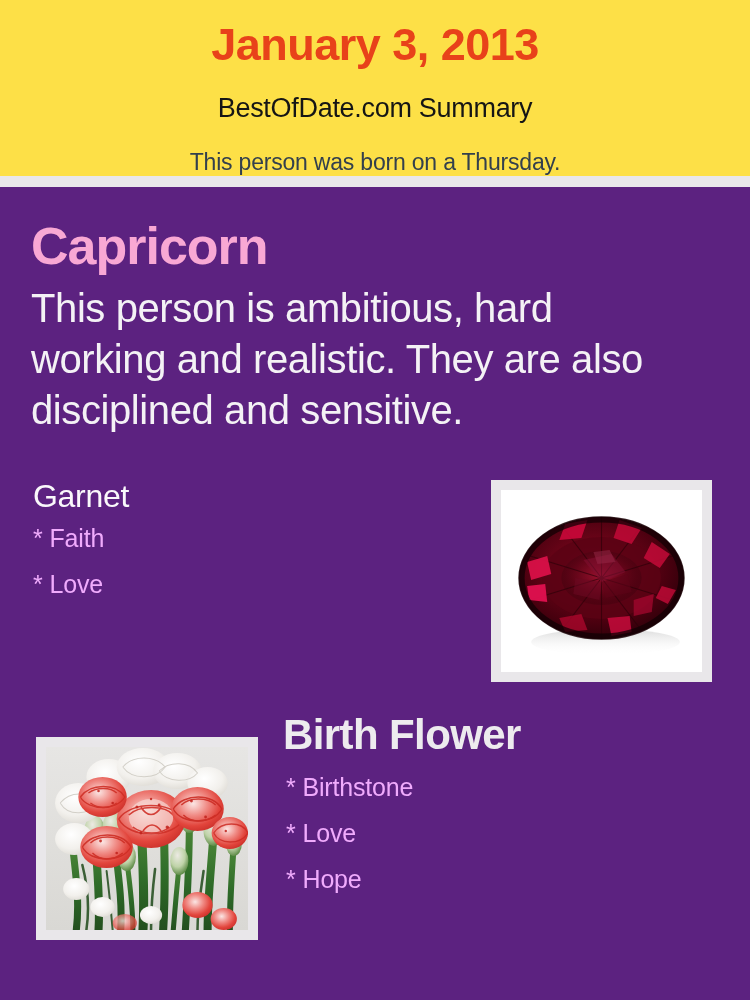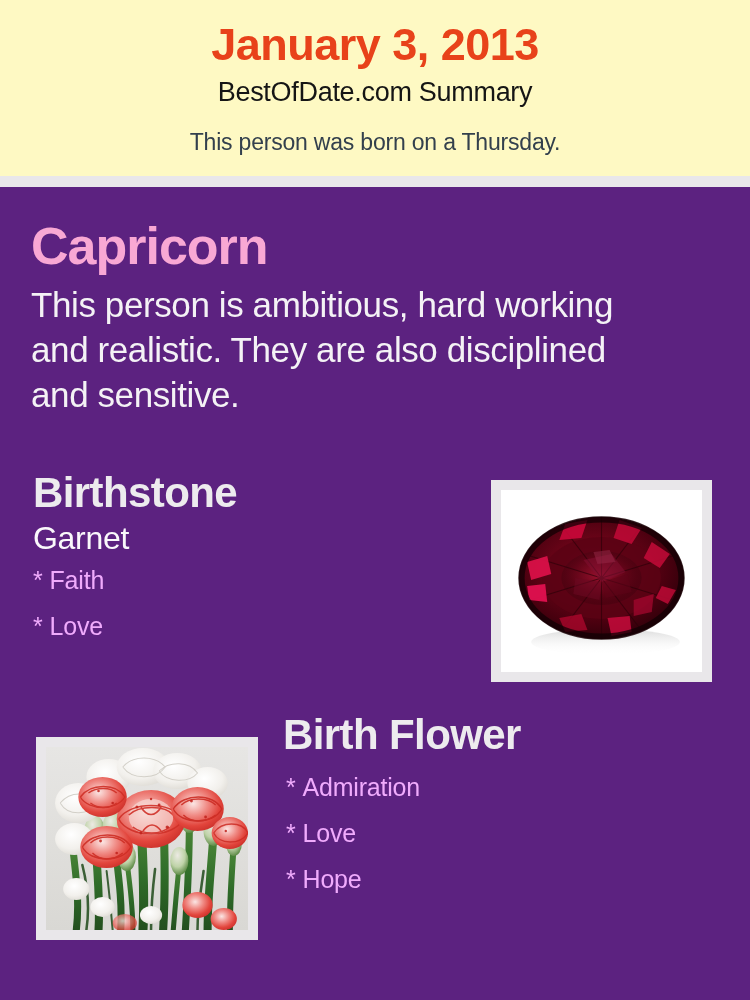--- a/index.html
+++ b/index.html
@@ -17,35 +17,35 @@
     overflow: hidden;
     background: #ffffff;
   }
 
   
   #header {
     position: absolute;
     left: 0; top: 0;
     width: 750px;
     height: 176px;
-    background: #fef9c3;
+    background: #fde047;
     text-align: center;
   }
   #date-title {
     margin: 0;
     padding-top: 22px;
     font-size: 45px;
     font-weight: bold;
     line-height: 1.0;
     letter-spacing: -0.5px;
     color: #E8421A;
     font-family: "Liberation Sans", sans-serif;
   }
   #site-summary {
-    margin: 0;
+    margin: 16px;
     padding-top: 12px;
     font-size: 27px;
     font-weight: normal;
     line-height: 1.0;
     color: #151515;
     letter-spacing: -0.3px;
   }
   #born-line {
     margin: 12px;
     padding-top: 13px;
@@ -85,21 +85,21 @@
     margin: 0;
     font-size: 52px;
     font-weight: bold;
     line-height: 1.0;
     color: #f9a8d4;
     letter-spacing: -1px;
   }
   #zodiac-desc {
     margin: 0;
     padding-top: 11px;
-    font-size: 35px;
+    font-size: 40px;
     font-weight: normal;
     line-height: 1.28;
     color: #F4F2F5;
     letter-spacing: -0.4px;
     width: 620px;
   }
 
   
   #birthstone-block {
     position: absolute;
@@ -207,21 +207,20 @@
   <div id="divider"></div>
 
   <div id="body-panel">
 
     <div id="zodiac-block">
       <h2 id="zodiac-name">Capricorn</h2>
       <p id="zodiac-desc">This person is ambitious, hard working and realistic. They are also disciplined and sensitive.</p>
     </div>
 
     <div id="birthstone-block">
-      <h2 class="section-heading">Birthstone</h2>
       <div class="section-subheading">Garnet</div>
       <ul class="trait-list">
         <li class="trait-item"><span class="star">*</span><span>Faith</span></li>
         <li class="trait-item"><span class="star">*</span><span>Love</span></li>
       </ul>
     </div>
 
     <div id="gem-frame">
       <div id="gem-canvas">
         <svg viewBox="0 0 200 182" preserveAspectRatio="none" aria-hidden="true">
@@ -432,20 +431,20 @@
                 <circle cx="104" cy="52" r="1.2"></circle>
             </g>
           </g>
         </svg>
       </div>
     </div>
 
     <div id="flower-block">
       <h2 class="section-heading">Birth Flower</h2>
       <ul class="trait-list">
-        <li class="trait-item"><span class="star">*</span><span>Admiration</span></li>
+        <li class="trait-item"><span class="star">*</span><span>Birthstone</span></li>
         <li class="trait-item"><span class="star">*</span><span>Love</span></li>
         <li class="trait-item"><span class="star">*</span><span>Hope</span></li>
       </ul>
     </div>
 
   </div>
 </div>
 
 </body></html>

